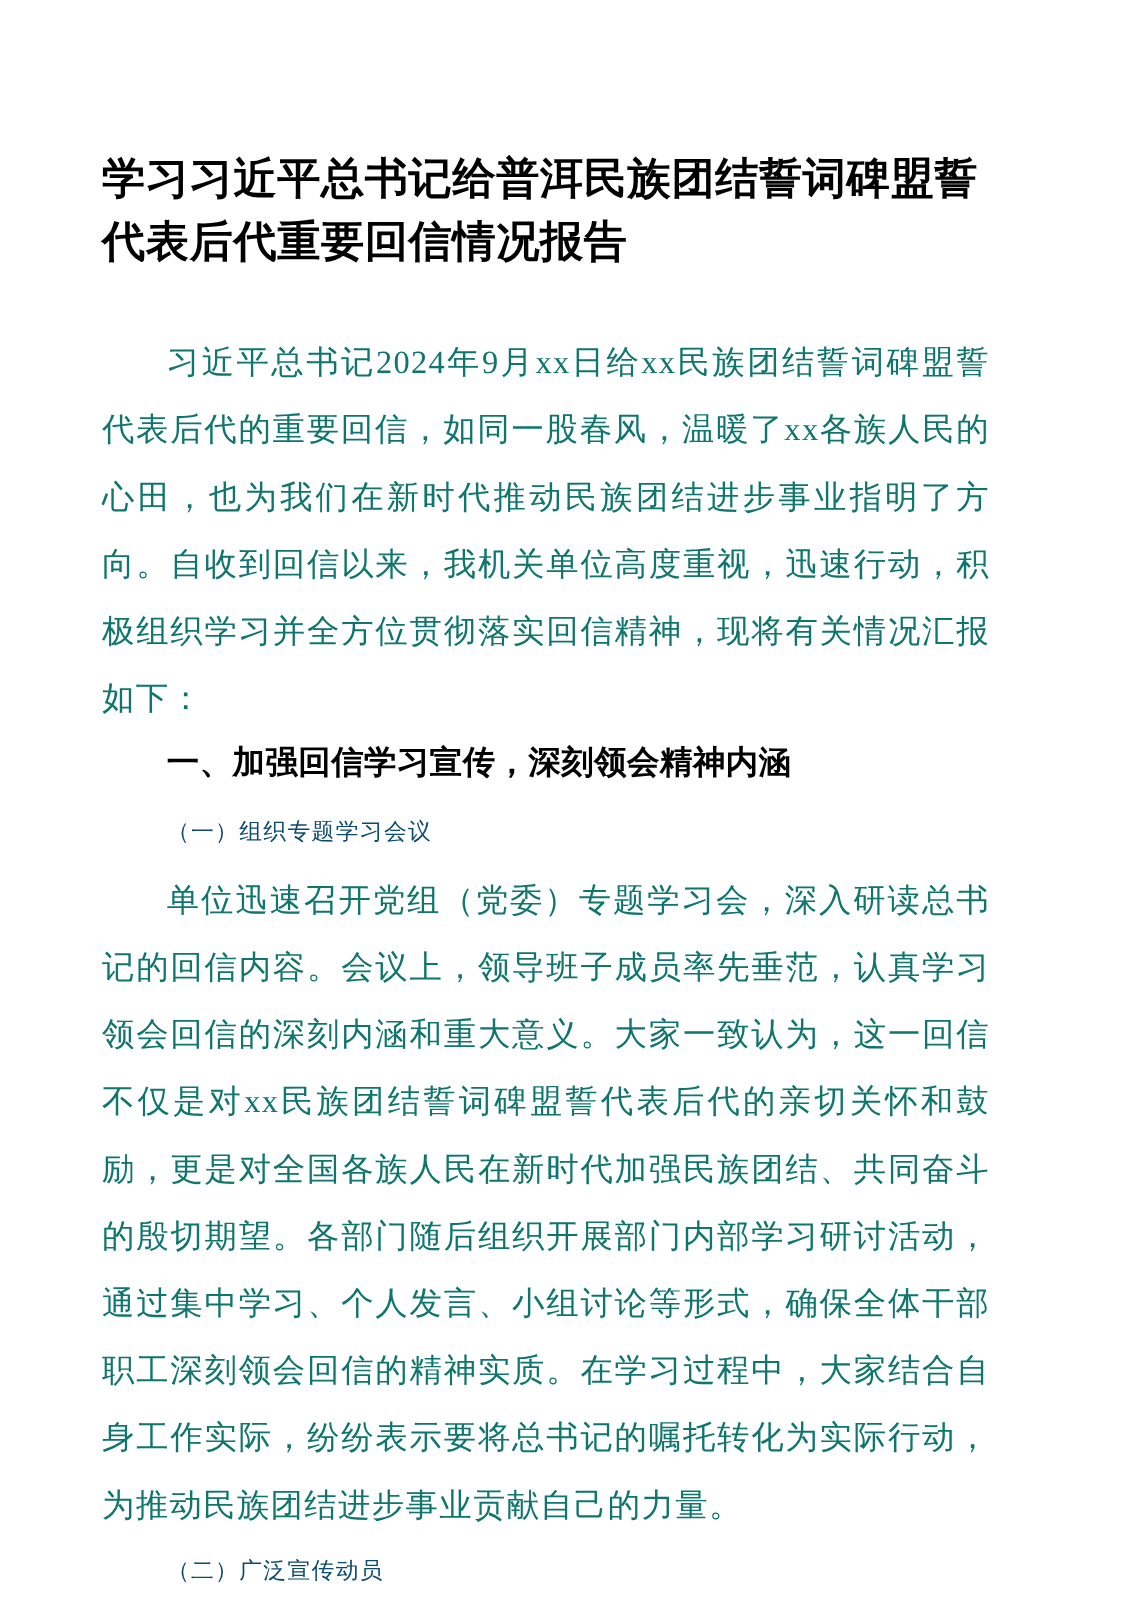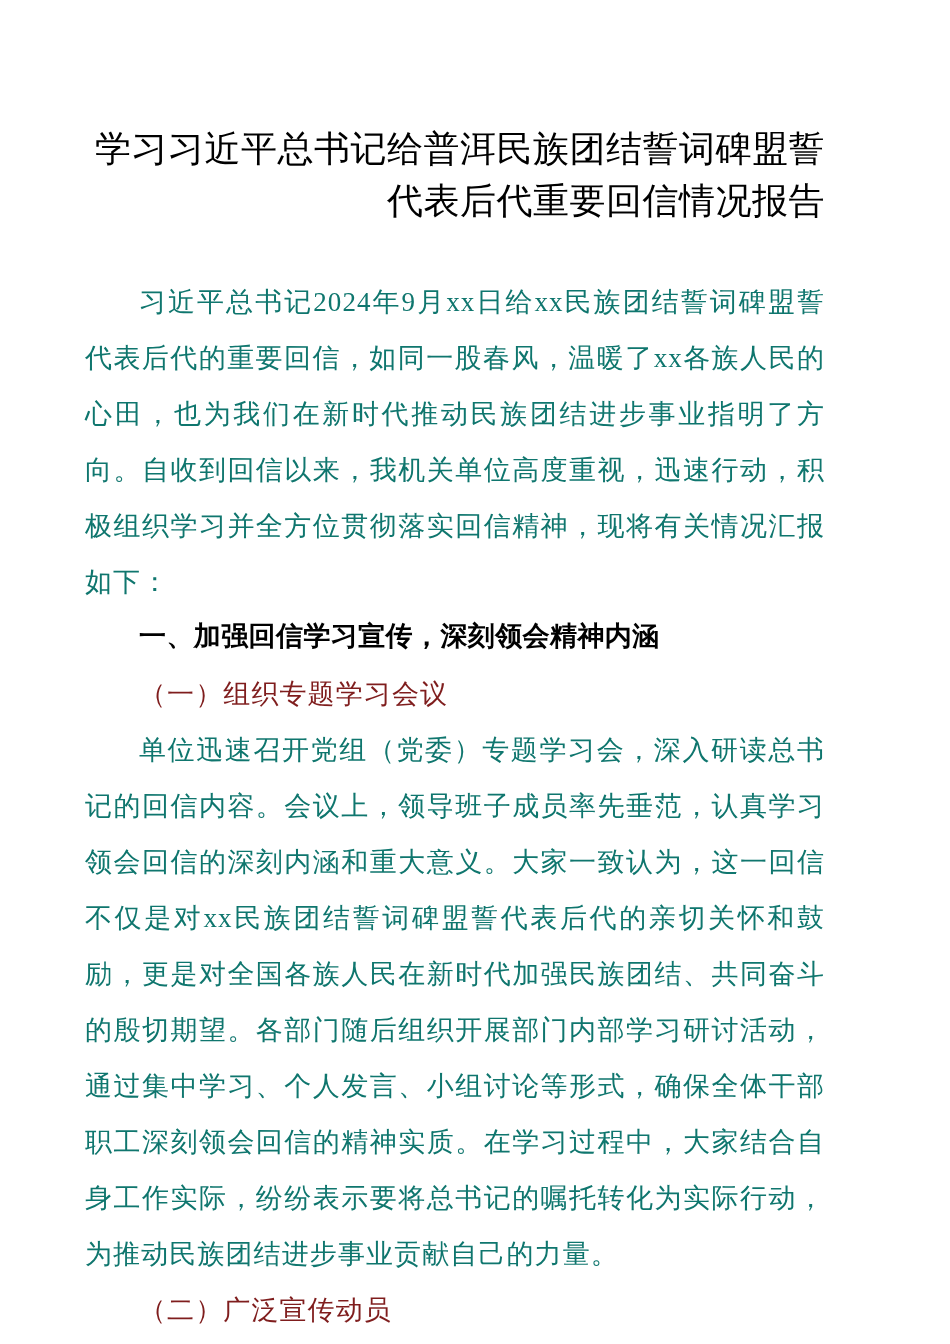--- a/index.html
+++ b/index.html
@@ -19,48 +19,48 @@
   .doc-body {
     position: absolute;
     left: 85px;
     top: 0;
     width: 740px;
   }
 
   
   .doc-title {
     font-family: "Liberation Serif", "DejaVu Serif", serif;
-    font-weight: 400;
+    font-weight: 700;
     font-size: 36px;
     line-height: 52px;
     color: #000000;
-    text-align: right;
+    text-align: left;
     margin: 0;
     padding-top: 123px;
     letter-spacing: 0.5px;
   }
 
   
   .h1-line {
     font-family: Liberation Mono, monospace;
     font-weight: 700;
     font-size: 27px;
     line-height: 56px;
     color: #000000;
     text-indent: 54px;
     margin: 0;
     letter-spacing: 0.4px;
   }
 
   
   .h2-line {
     font-family: "Liberation Serif", "DejaVu Serif", serif;
-    font-size: 27px;
+    font-size: 19px;
     line-height: 56px;
-    color: #7f1d1d;
+    color: #0c4a6e;
     text-indent: 54px;
     margin: 0;
     letter-spacing: 1.1px;
   }
 
   
   .para {
     font-family: "Liberation Serif", "DejaVu Serif", serif;
     font-size: 27px;
     line-height: 56px;

